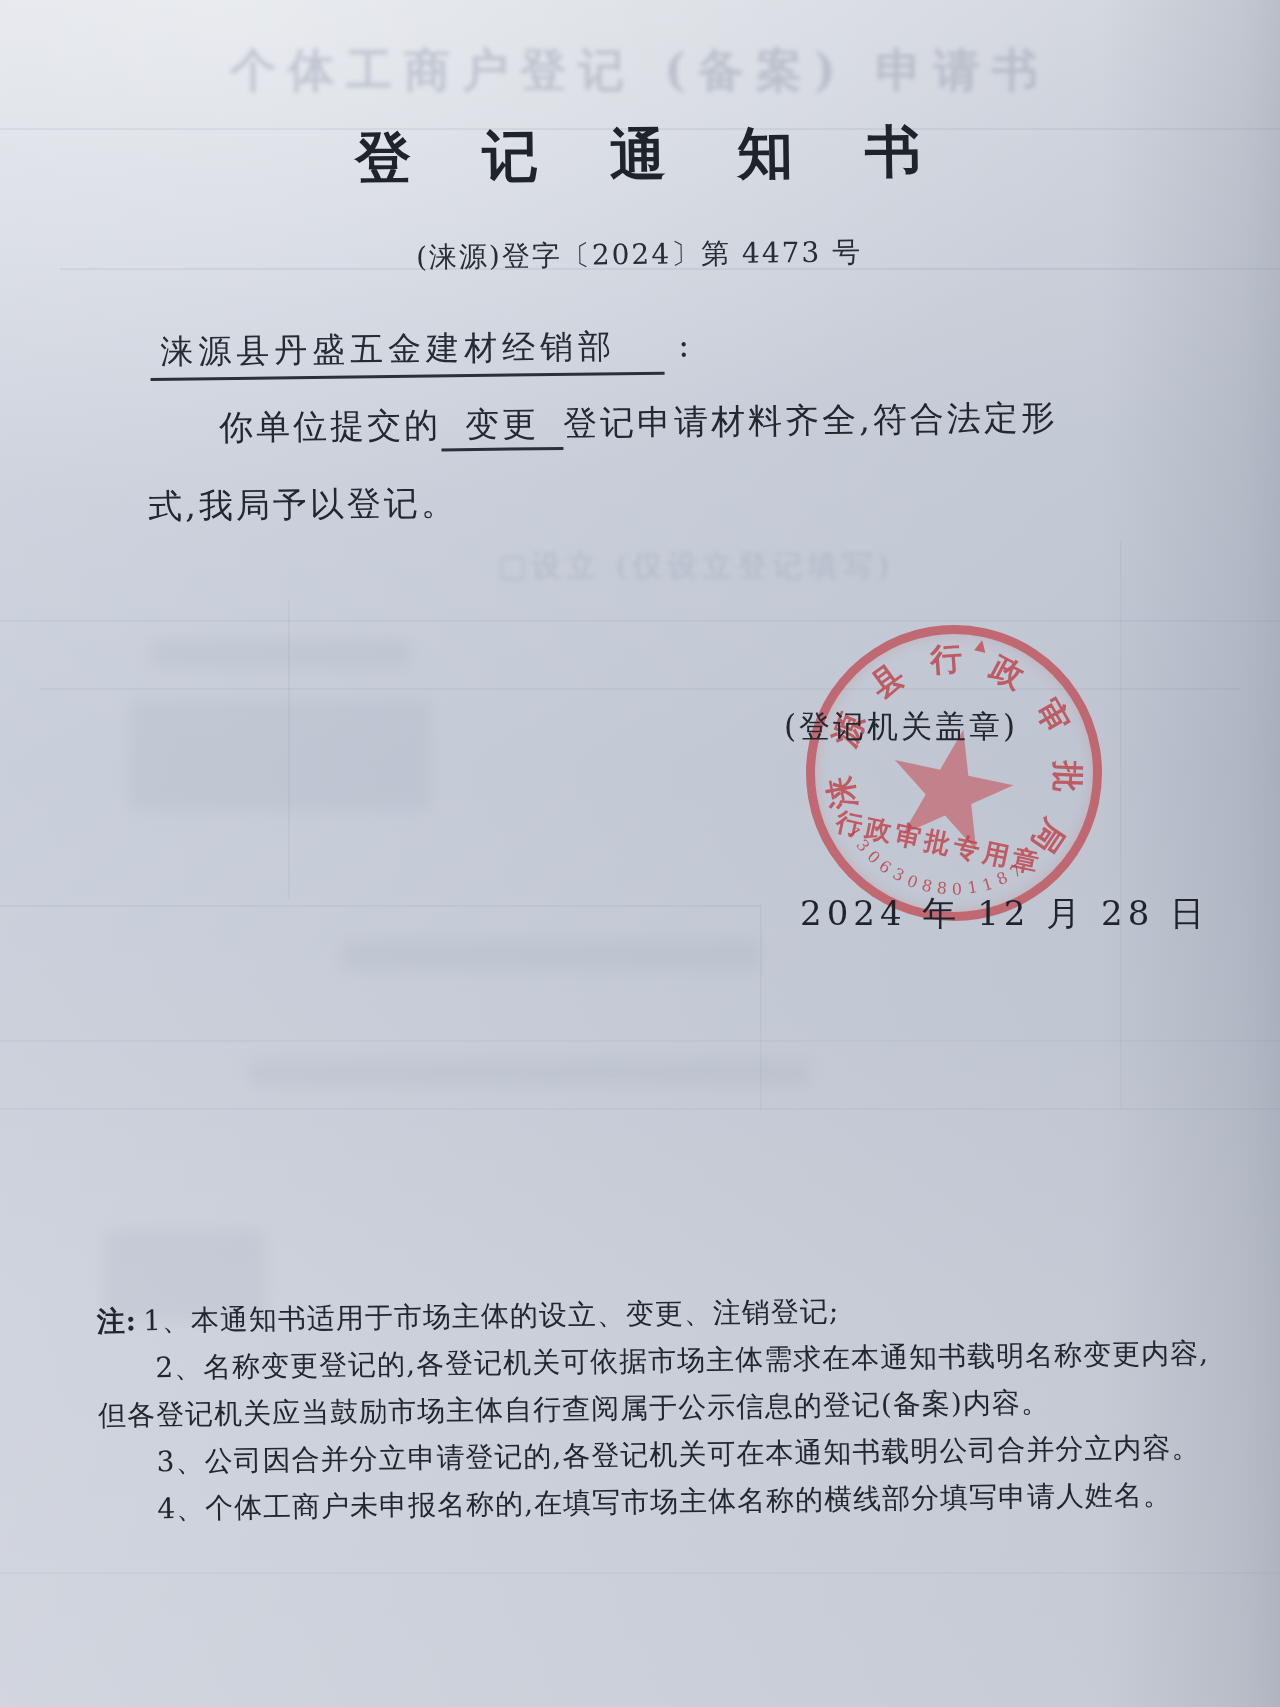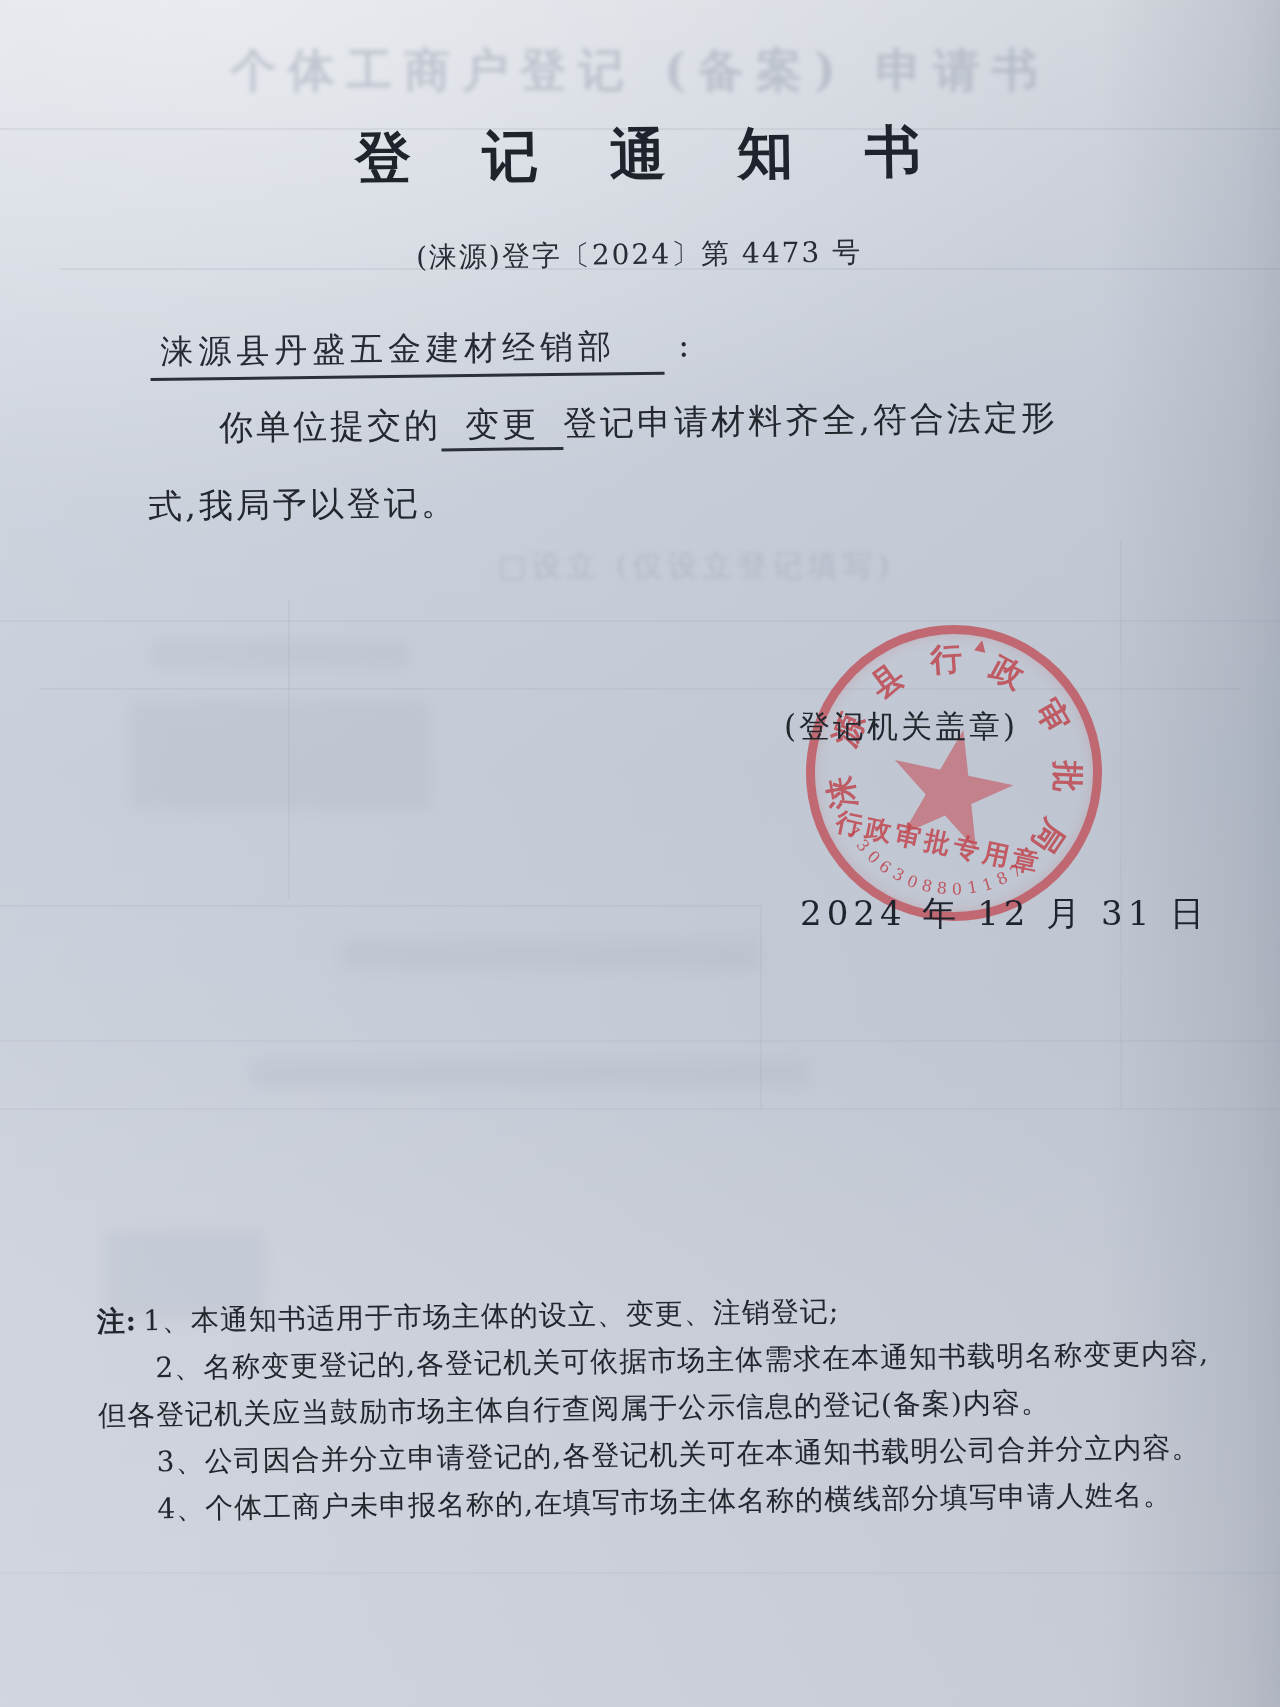--- a/index.html
+++ b/index.html
@@ -127,21 +127,21 @@
         <span class="arc-ch" style="left: 149.963px; top: 268.96px; font-size: 16px; transform: translate(-50%, -50%) rotate(361.5deg);">8</span>
         <span class="arc-ch" style="left: 165.293px; top: 268.347px; font-size: 16px; transform: translate(-50%, -50%) rotate(353.917deg);">8</span>
         <span class="arc-ch" style="left: 180.408px; top: 265.716px; font-size: 16px; transform: translate(-50%, -50%) rotate(346.333deg);">0</span>
         <span class="arc-ch" style="left: 195.043px; top: 261.113px; font-size: 16px; transform: translate(-50%, -50%) rotate(338.75deg);">1</span>
         <span class="arc-ch" style="left: 208.943px; top: 254.619px; font-size: 16px; transform: translate(-50%, -50%) rotate(331.167deg);">1</span>
         <span class="arc-ch" style="left: 221.864px; top: 246.348px; font-size: 16px; transform: translate(-50%, -50%) rotate(323.583deg);">8</span>
         <span class="arc-ch" style="left: 233.58px; top: 236.443px; font-size: 16px; transform: translate(-50%, -50%) rotate(316deg);">7</span>
       </div>
   </div>
 
-  <div class="issue-date">2024 年 12 月 31 日</div>
+  <div class="issue-date">2024 年 12 月 28 日</div>
 
   <div class="notes">
     <div class="note-line">
       <span class="note-label">注:</span><span>1、本通知书适用于市场主体的设立、变更、注销登记;</span>
     </div>
     <div class="note-line indent">2、名称变更登记的,各登记机关可依据市场主体需求在本通知书载明名称变更内容,</div>
     <div class="note-line">但各登记机关应当鼓励市场主体自行查阅属于公示信息的登记(备案)内容。</div>
     <div class="note-line indent">3、公司因合并分立申请登记的,各登记机关可在本通知书载明公司合并分立内容。</div>
     <div class="note-line indent">4、个体工商户未申报名称的,在填写市场主体名称的横线部分填写申请人姓名。</div>
   </div>

